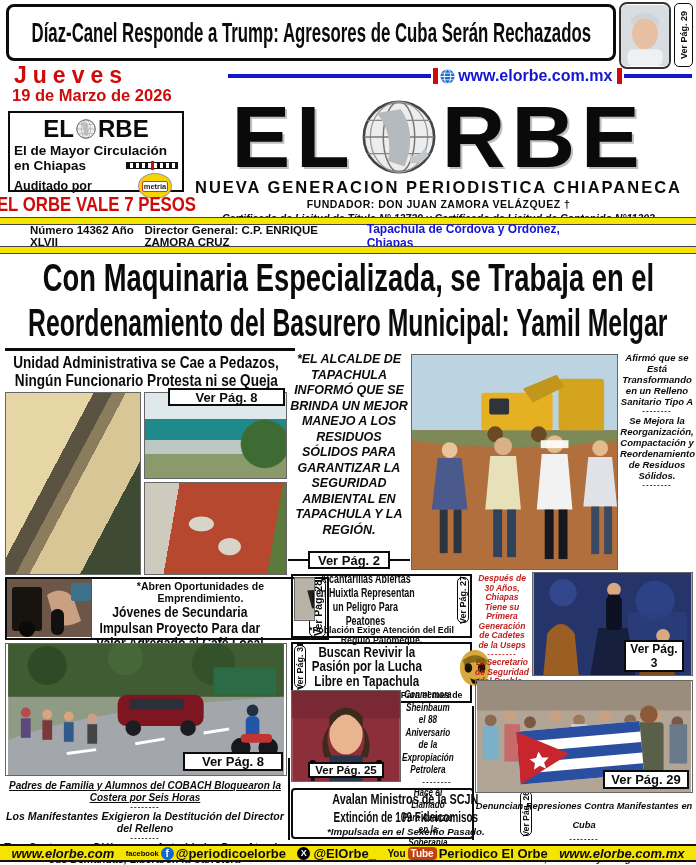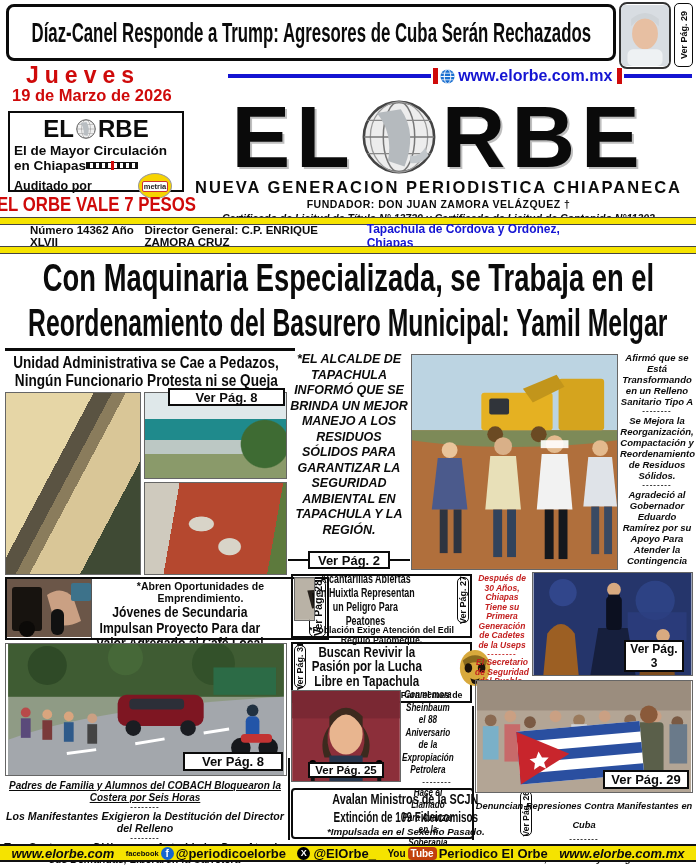--- a/index.html
+++ b/index.html
@@ -44,21 +44,21 @@
         <rect width="52" height="66" fill="#d8dde2"></rect>
         <ellipse cx="26" cy="31" rx="14" ry="17" fill="#e7bfa2"></ellipse>
         <path d="M11 23 Q26 6 41 23 L41 15 Q26 2 11 15 Z" fill="#cfd4d8"></path>
         <rect x="7" y="48" width="38" height="18" rx="6" fill="#eef1f3"></rect>
       </svg>
   </div>
   <div class="abs vbox" style="left:674px; top:3px; width:19px; height:64px;">
     <span class="vtext" style="font-size:9px;">Ver Pág. 29</span>
   </div>
 
-  <div class="abs red" style="left:26px; top:62px; font-weight:900; font-size:23px; letter-spacing:6px;">Jueves</div>
+  <div class="abs red" style="left:14px; top:62px; font-weight:900; font-size:23px; letter-spacing:6px;">Jueves</div>
   <div class="abs red" style="left:12px; top:86px; font-weight:800; font-size:16.5px;">19 de Marzo de 2026</div>
   <div class="abs" style="left:228px; top:66px; width:464px; height:20px; display:flex; align-items:center;">
     <span style="flex:3; height:4px; background:#1414d2;"></span>
     <span style="width:5px; height:16px; background:#cf0a0a; margin:0 2px;"></span>
     <span style="display:inline-flex;">
       <svg width="15" height="15" viewBox="0 0 16 16">
           <circle cx="8" cy="8" r="7.5" fill="#1a6fd0"></circle>
           <ellipse cx="8" cy="8" rx="3.5" ry="7.5" fill="none" stroke="#fff" stroke-width="1"></ellipse>
           <line x1="0.5" y1="8" x2="15.5" y2="8" stroke="#fff" stroke-width="1"></line>
           <line x1="1.5" y1="4.5" x2="14.5" y2="4.5" stroke="#fff" stroke-width=".8"></line>
@@ -79,21 +79,21 @@
             <ellipse cx="20" cy="20" rx="9" ry="18.5" fill="none" stroke="#888"></ellipse>
             <line x1="2" y1="20" x2="38" y2="20" stroke="#888"></line>
             <line x1="4" y1="11" x2="36" y2="11" stroke="#999"></line>
             <line x1="4" y1="29" x2="36" y2="29" stroke="#999"></line>
             <path d="M9 8 q8 10 6 24 l8 2 q6 -16 -2 -28 z" fill="#b9bec2"></path>
           </svg>
       </span>
       <span style="font-weight:900; font-size:24px;">RBE</span>
     </div>
     <div style="font-weight:800; font-size:13.5px; line-height:15px;">El de Mayor Circulación</div>
-    <div style="display:flex; align-items:center; ">
+    <div style="display:flex; align-items:center; justify-content:space-between;">
       <span style="font-weight:800; font-size:13.5px;">en Chiapas</span>
       <span style="width:52px; height:7px; background:repeating-linear-gradient(90deg,#111 0 3px,#fff 3px 6px); border:1px solid #111; position:relative;">
         <span style="position:absolute; left:24px; top:-2px; width:3px; height:9px; background:#cf0a0a;"></span>
       </span>
     </div>
     <div style="display:flex; align-items:center; justify-content:space-between;">
       <span style="font-weight:800; font-size:12.5px;">Auditado por</span>
       <span style="width:34px; height:26px; border-radius:50%; background:#f7d400; border:1px solid #999; display:inline-flex; align-items:center; justify-content:center; margin-right:6px;">
         <span style="font-size:7.5px; font-weight:800; background:#fff; border:1px solid #c33; border-radius:2px; padding:0 1px; color:#222;">metria</span>
       </span>
@@ -199,21 +199,20 @@
         <rect x="130" y="86" width="28" height="8" fill="#fff" opacity=".9"></rect>
       </g>
     </svg>
   </div>
 
   <div class="abs" style="left:620px; top:352px; width:74px;">
     <div class="notes" style="font-size:9.5px; line-height:11px;">Afirmó que se Está Transformando en un Relleno Sanitario Tipo A</div>
     <div class="divline">--------</div>
     <div class="notes" style="font-size:9.5px; line-height:11px;">Se Mejora la Reorganización, Compactación y Reordenamiento de Residuos Sólidos.</div>
     <div class="divline">--------</div>
-    <div class="notes" style="font-size:9.5px; line-height:11px;">Agradeció al Gobernador Eduardo Ramírez por su Apoyo Para Atender la Contingencia</div>
   </div>
 
   <div class="abs" style="left:5px; top:577px; width:324px; height:63px; border:2.5px solid #0b0b0b; display:flex;">
     <div class="ph" style="width:88px; height:100%; border:none; border-right:1px solid #555;">
       <svg width="88" height="58" viewBox="0 0 88 58">
           <rect width="88" height="58" fill="#6b5648"></rect>
           <rect x="5" y="8" width="30" height="44" rx="3" fill="#17130f"></rect>
           <circle cx="20" cy="50" r="8" fill="#0c0a08"></circle>
           <path d="M40 16 q14 -10 26 2 l8 24 q-16 8 -26 2 z" fill="#caa083"></path>
           <rect x="44" y="30" width="13" height="26" rx="6" fill="#111"></rect>

